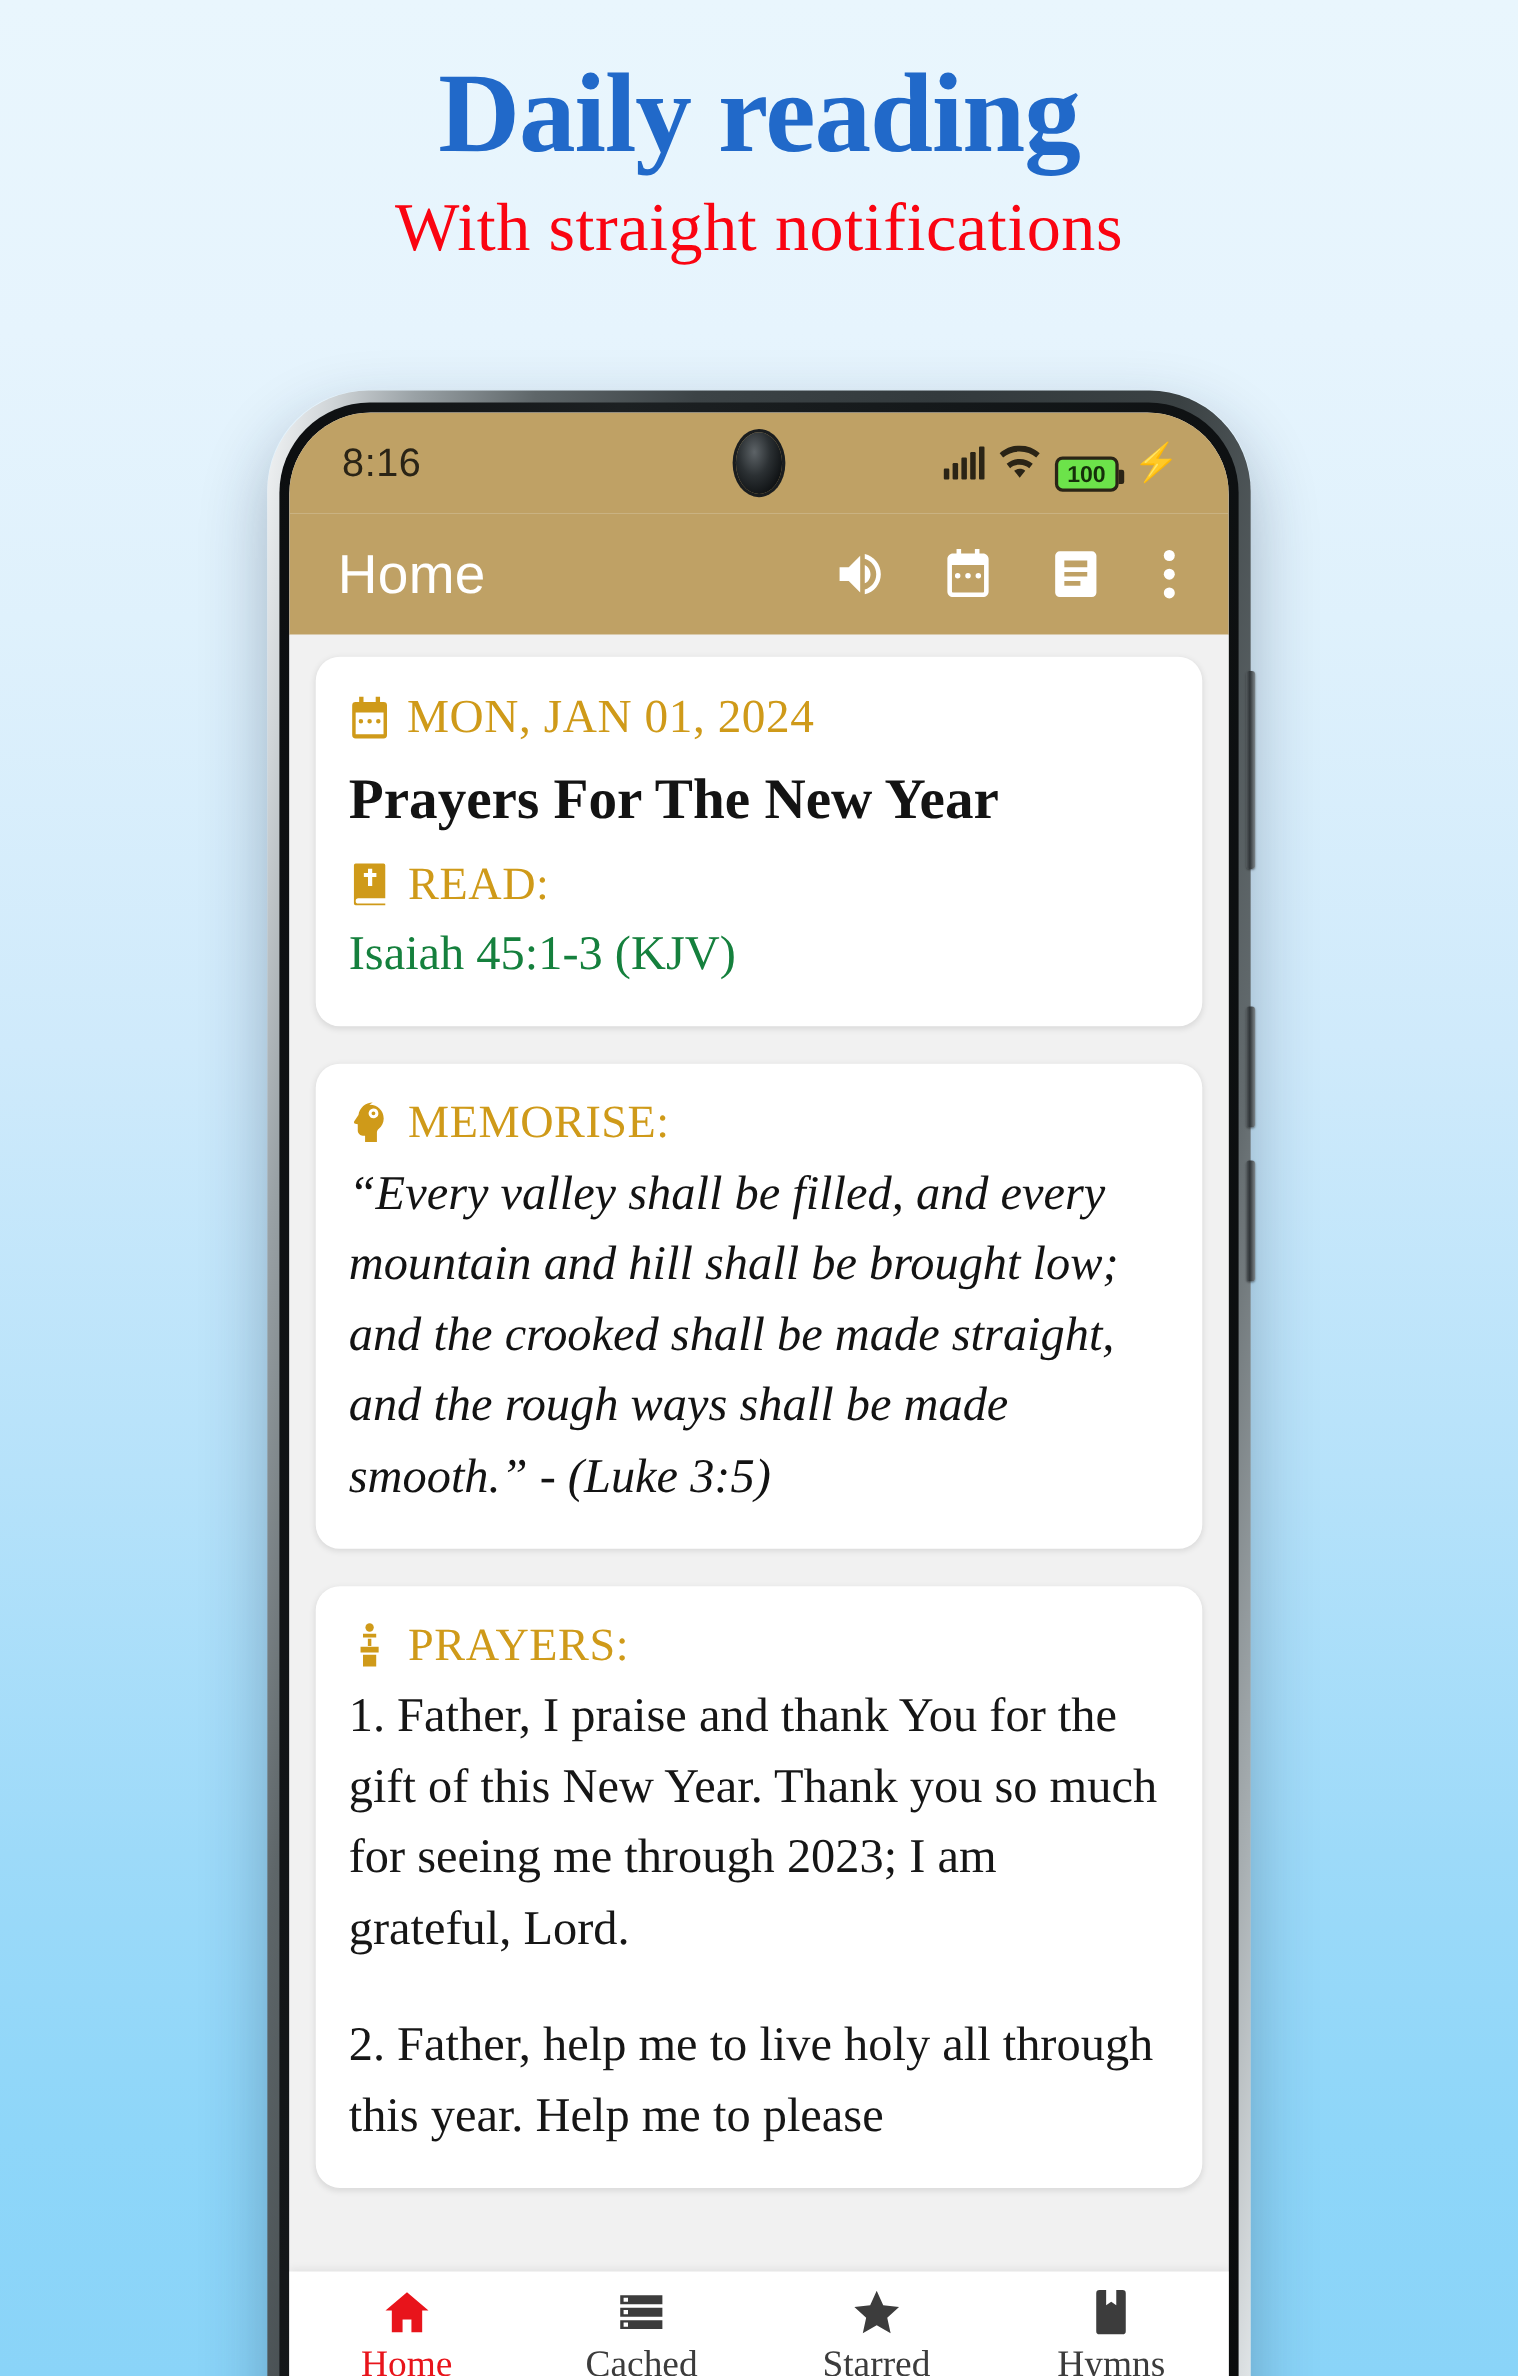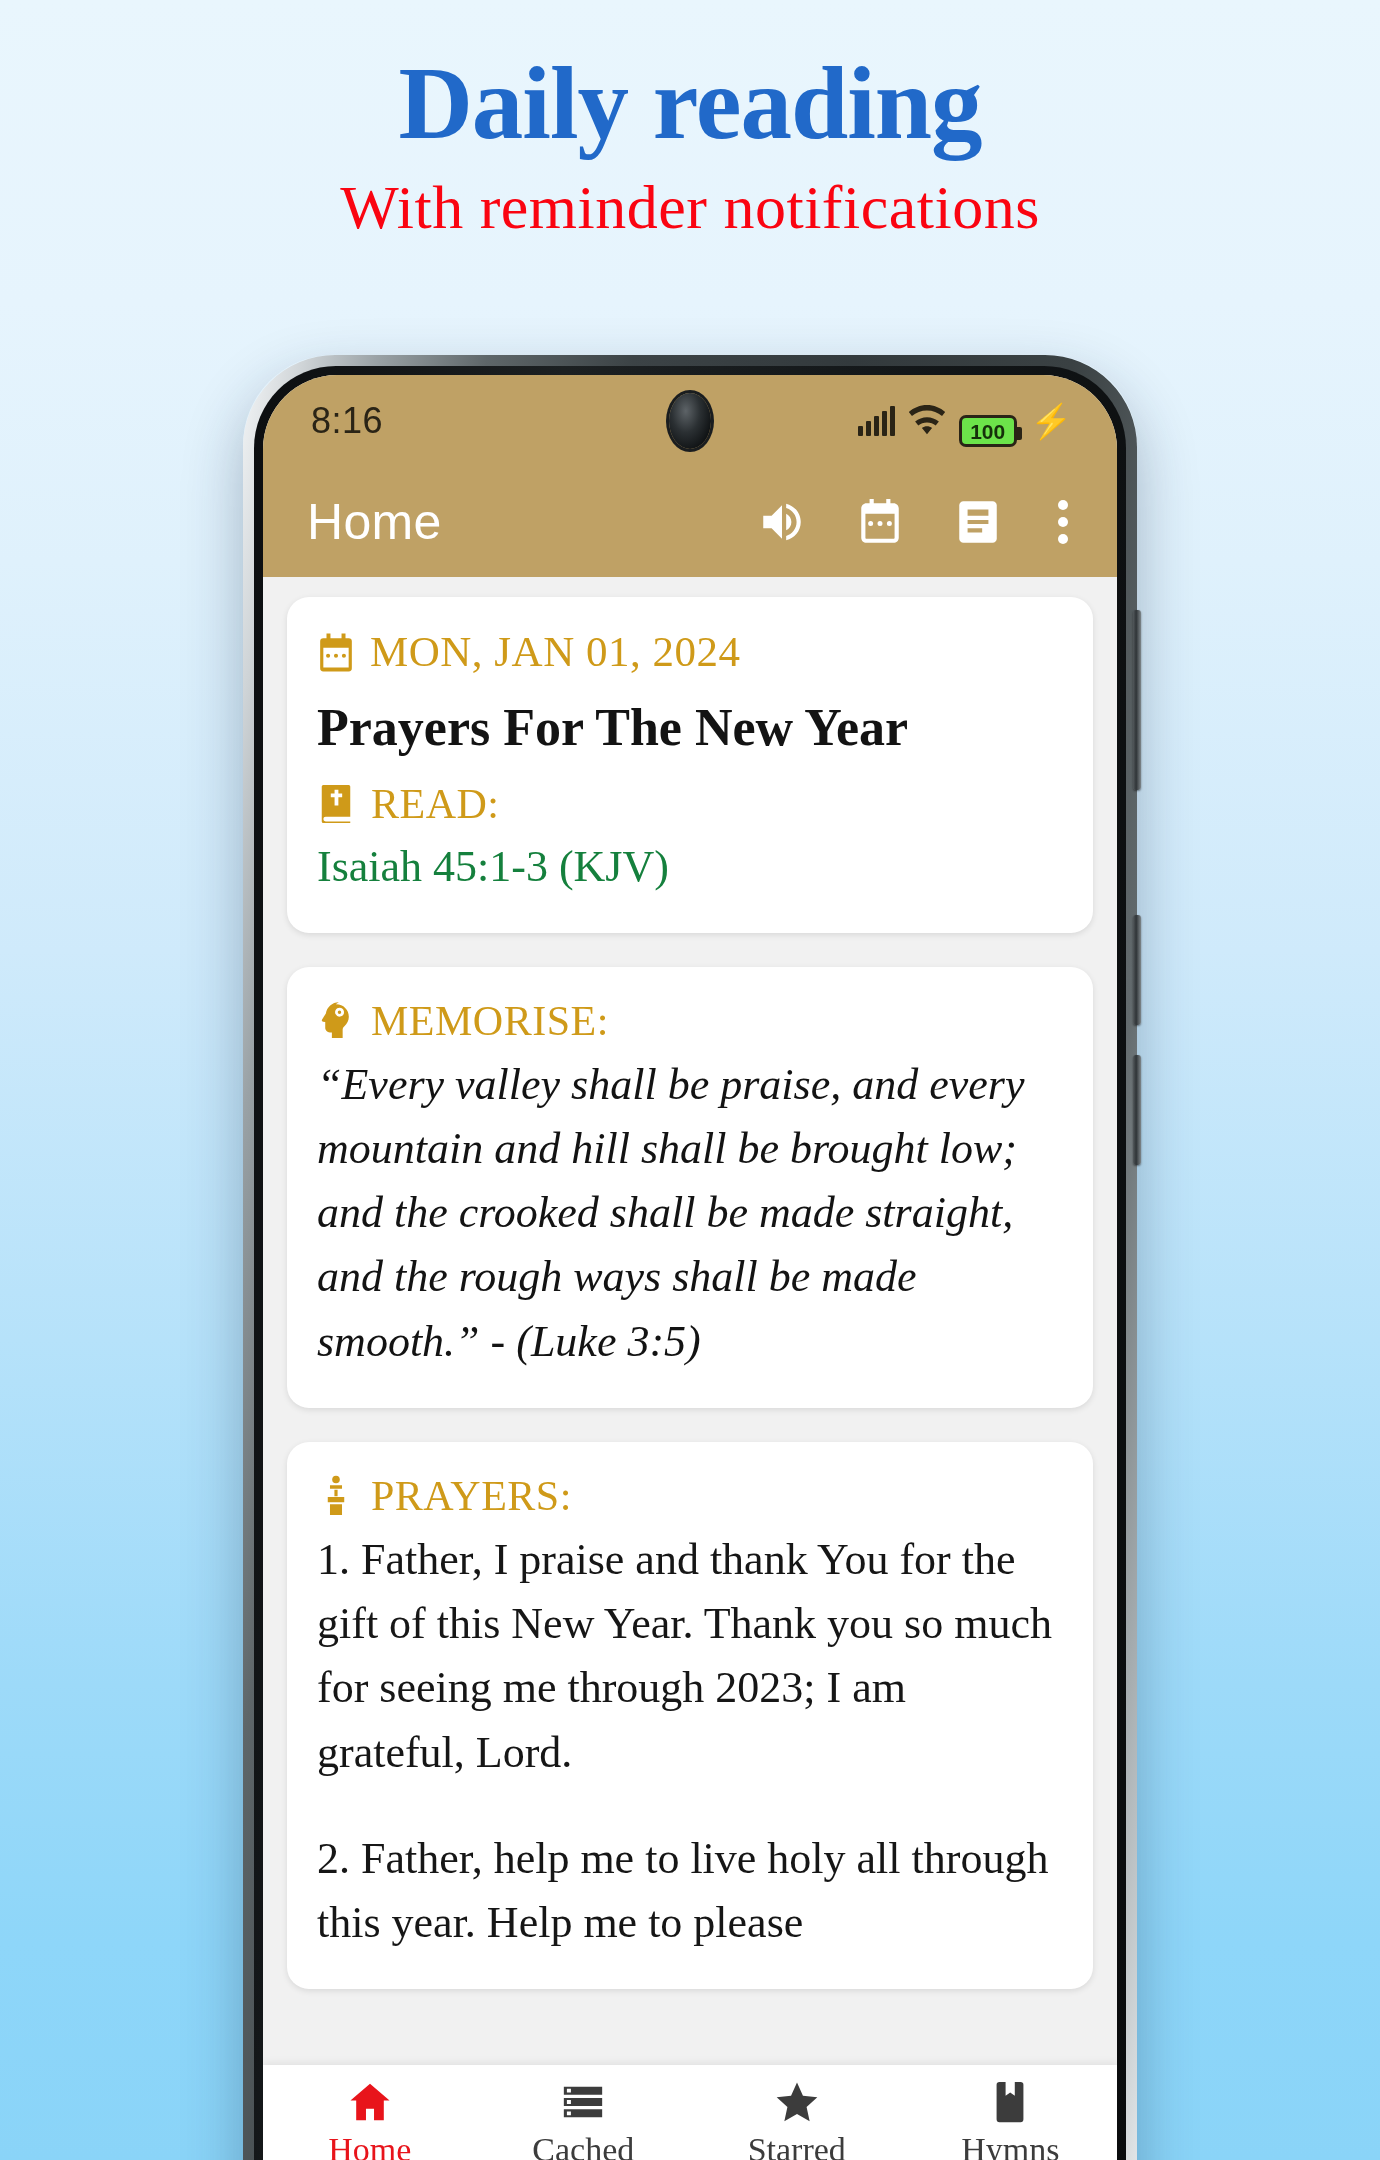--- a/index.html
+++ b/index.html
@@ -247,21 +247,21 @@
     color:#3c3c3c;
   }
   .navitem.active .nav-ic svg{ fill:#e8141b; }
   .navitem.active .nav-lbl{ color:#e8141b; }
 </style>
 </head>
 <body>
 
 <div class="promo">
   <div class="promo-title">Daily reading</div>
-  <div class="promo-sub">With reminder notifications</div>
+  <div class="promo-sub">With straight notifications</div>
 </div>
 
 <div class="phone-wrap">
   <div class="phone-shadow"></div>
   <div class="phone-frame">
 
     <div class="side-btn b1"></div>
     <div class="side-btn b2"></div>
     <div class="side-btn b3"></div>
 
@@ -346,21 +346,21 @@
 
           <div class="card">
             <div class="sec-row">
               <span class="icon-gold">
                 <svg viewBox="0 0 24 26">
                     <path d="M13.8 1.2C9.6 1.2 6.2 4.3 5.6 8.3L3.2 12c-.4.6-.1 1.3.6 1.4l1.4.3v3.6c0 1.6 1.3 2.9 2.9 2.9h1.3v3.6h6.8v-5.3c0-.9.4-1.6 1.1-2.2 1.7-1.5 2.8-3.6 2.8-6 0-4.4-3.5-7.9-7.9-7.9h-.4zm.4 3.4a2.8 2.8 0 11-2.4 4.2 2.8 2.8 0 012.4-4.2zm0 1.7a1.1 1.1 0 100 2.2 1.1 1.1 0 000-2.2z"></path>
                   </svg>
               </span>
               <span class="sec-label">MEMORISE:</span>
             </div>
-            <div class="quote-text">“Every valley shall be praise, and every mountain and hill shall be brought low; and the crooked shall be made straight, and the rough ways shall be made smooth.” - (Luke 3:5)</div>
+            <div class="quote-text">“Every valley shall be filled, and every mountain and hill shall be brought low; and the crooked shall be made straight, and the rough ways shall be made smooth.” - (Luke 3:5)</div>
           </div>
 
           <div class="card">
             <div class="sec-row">
               <span class="icon-gold">
                 <svg viewBox="0 0 24 26">
                     <circle cx="12" cy="2.6" r="2.4"></circle>
                     <path d="M8.2 6.2h7.6v2.2H8.2zM11 9h2v4.2h-2zM6.8 13.6h10.4V17H6.8zM8.2 18.2h7.6V25H8.2z"></path>
                   </svg>
               </span>

